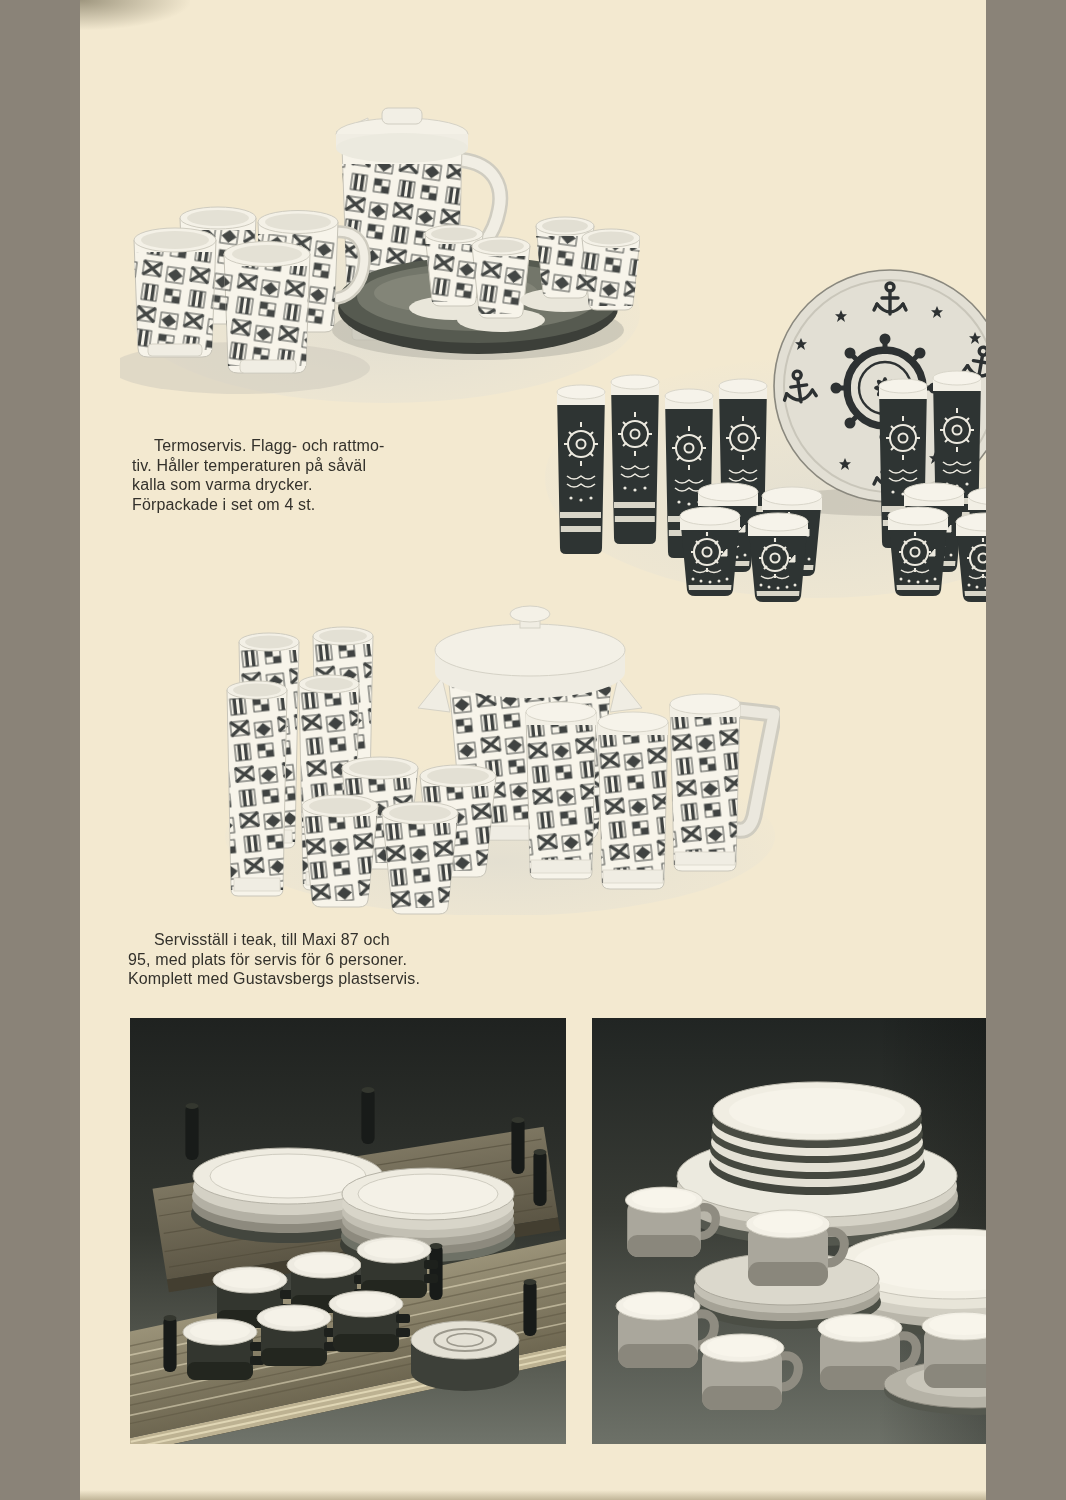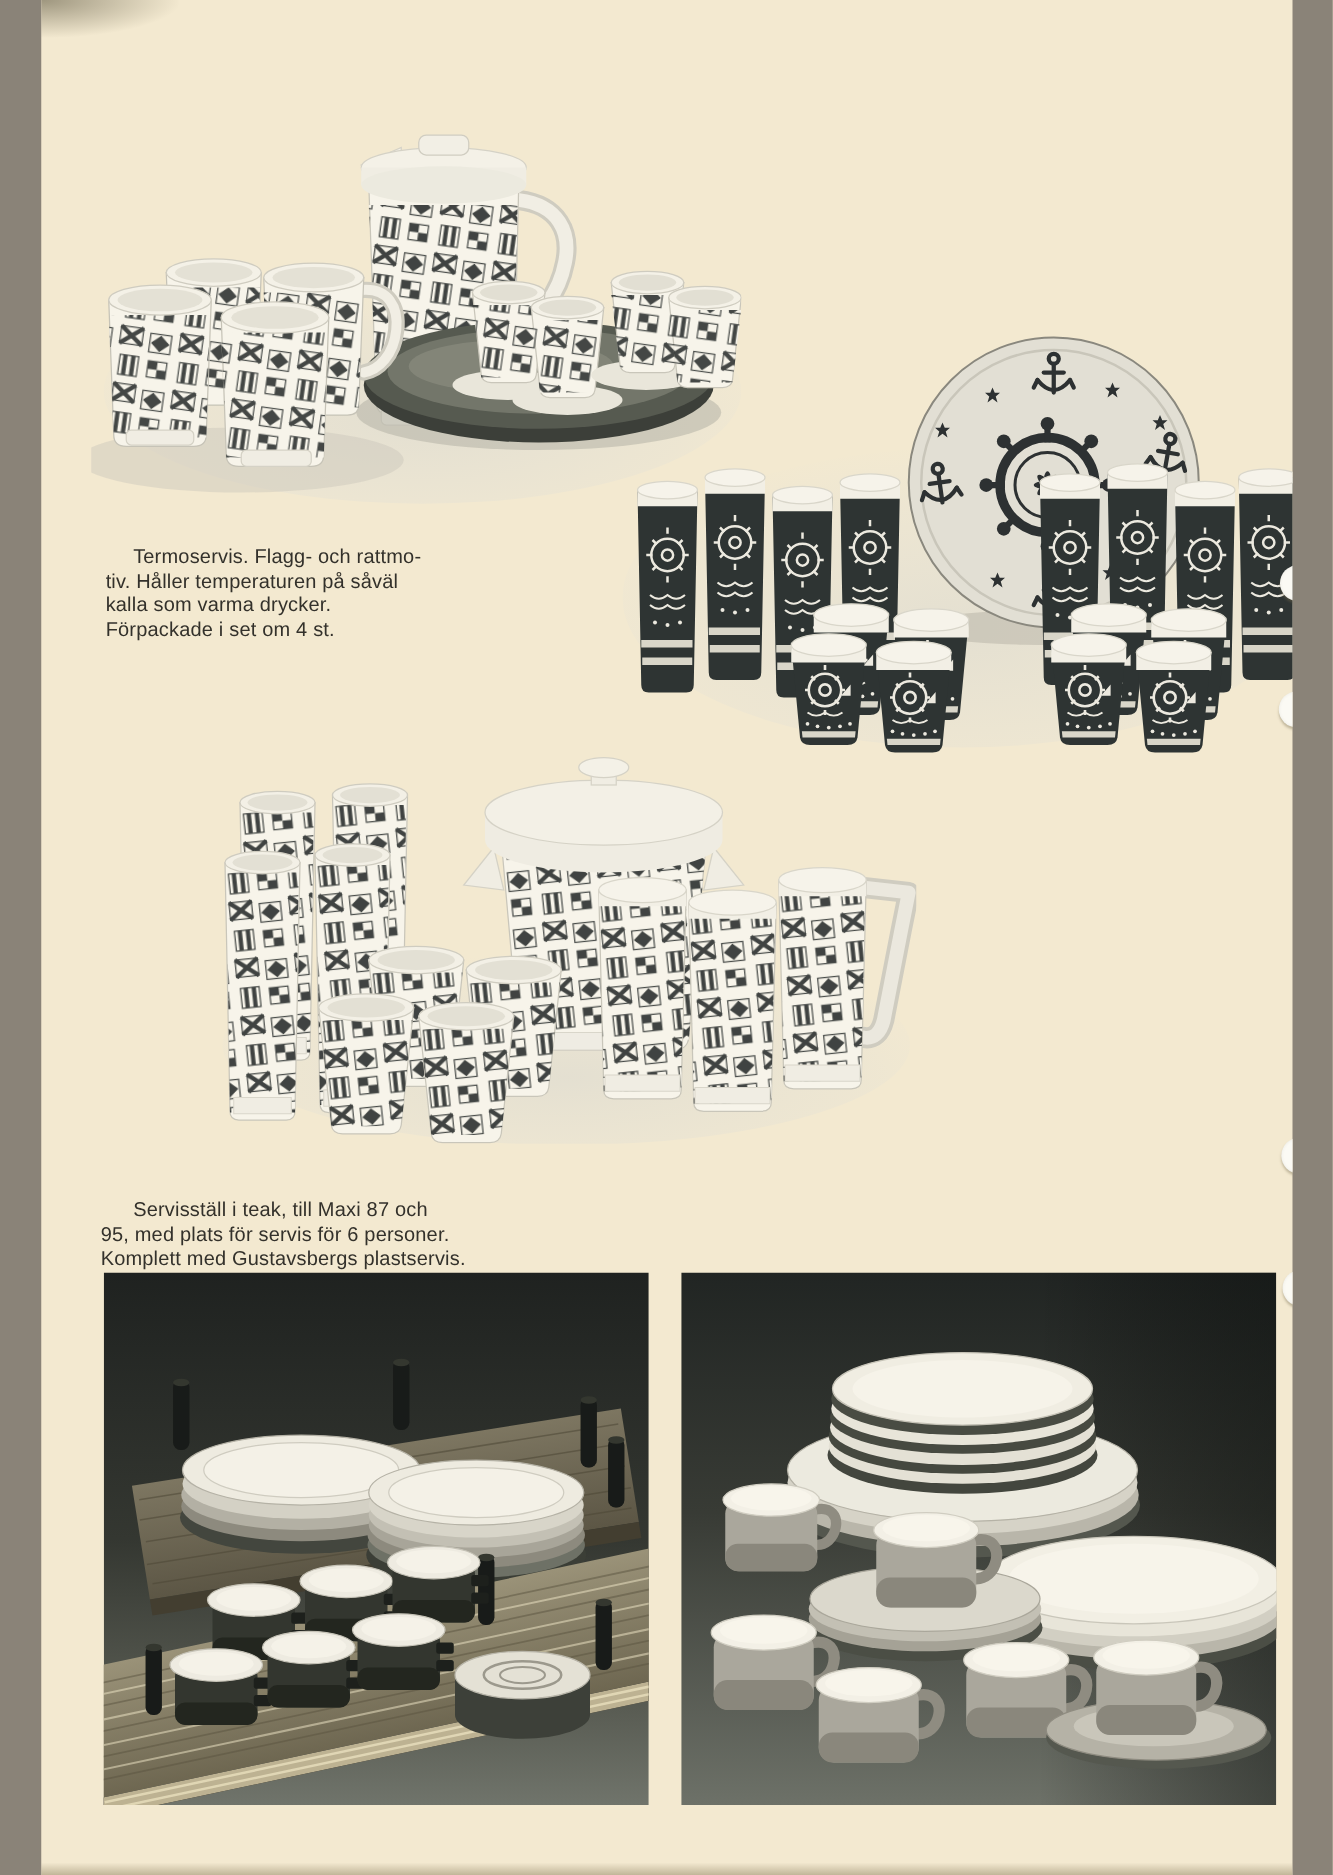--- a/index.html
+++ b/index.html
@@ -1,27 +1,27 @@
 <!DOCTYPE html>
 <html><head>
 <meta charset="utf-8">
 <style>
   html,body{margin:0;padding:0;background:#8a8378;}
   #page{
-    position:relative;width:1001px;height:1500px;margin:0 auto;
+    position:relative;width:906px;height:1500px;margin:0 auto;
     background:#f3e9d0;overflow:hidden;
     font-family:"Liberation Sans", sans-serif;
   }
   .photo{position:absolute;}
   .caption{
     position:absolute;font-size:16px;line-height:19.5px;color:#33312b;
     white-space:pre-line;letter-spacing:.15px;
   }
   #cap-termoservis{left:52px;top:436px;width:312px;text-indent:22px;}
-  #cap-servisstall{left:48px;top:959px;width:352px;text-indent:26px;}
+  #cap-servisstall{left:48px;top:930px;width:352px;text-indent:26px;}
   #cap-plastservis{left:700px;top:955px;width:300px;text-align:center;}
   .hole{
     position:absolute;width:29px;height:29px;border-radius:50%;
     background:#fbfaf4;
     box-shadow:0 2px 2px rgba(115,104,74,.4), inset 0 0 3px rgba(0,0,0,.07);
     z-index:5;
   }
   .corner-tl{
     position:absolute;left:0;top:0;width:110px;height:30px;
     background:radial-gradient(ellipse at 0 0, rgba(74,68,46,.5), rgba(74,68,46,0) 72%);

